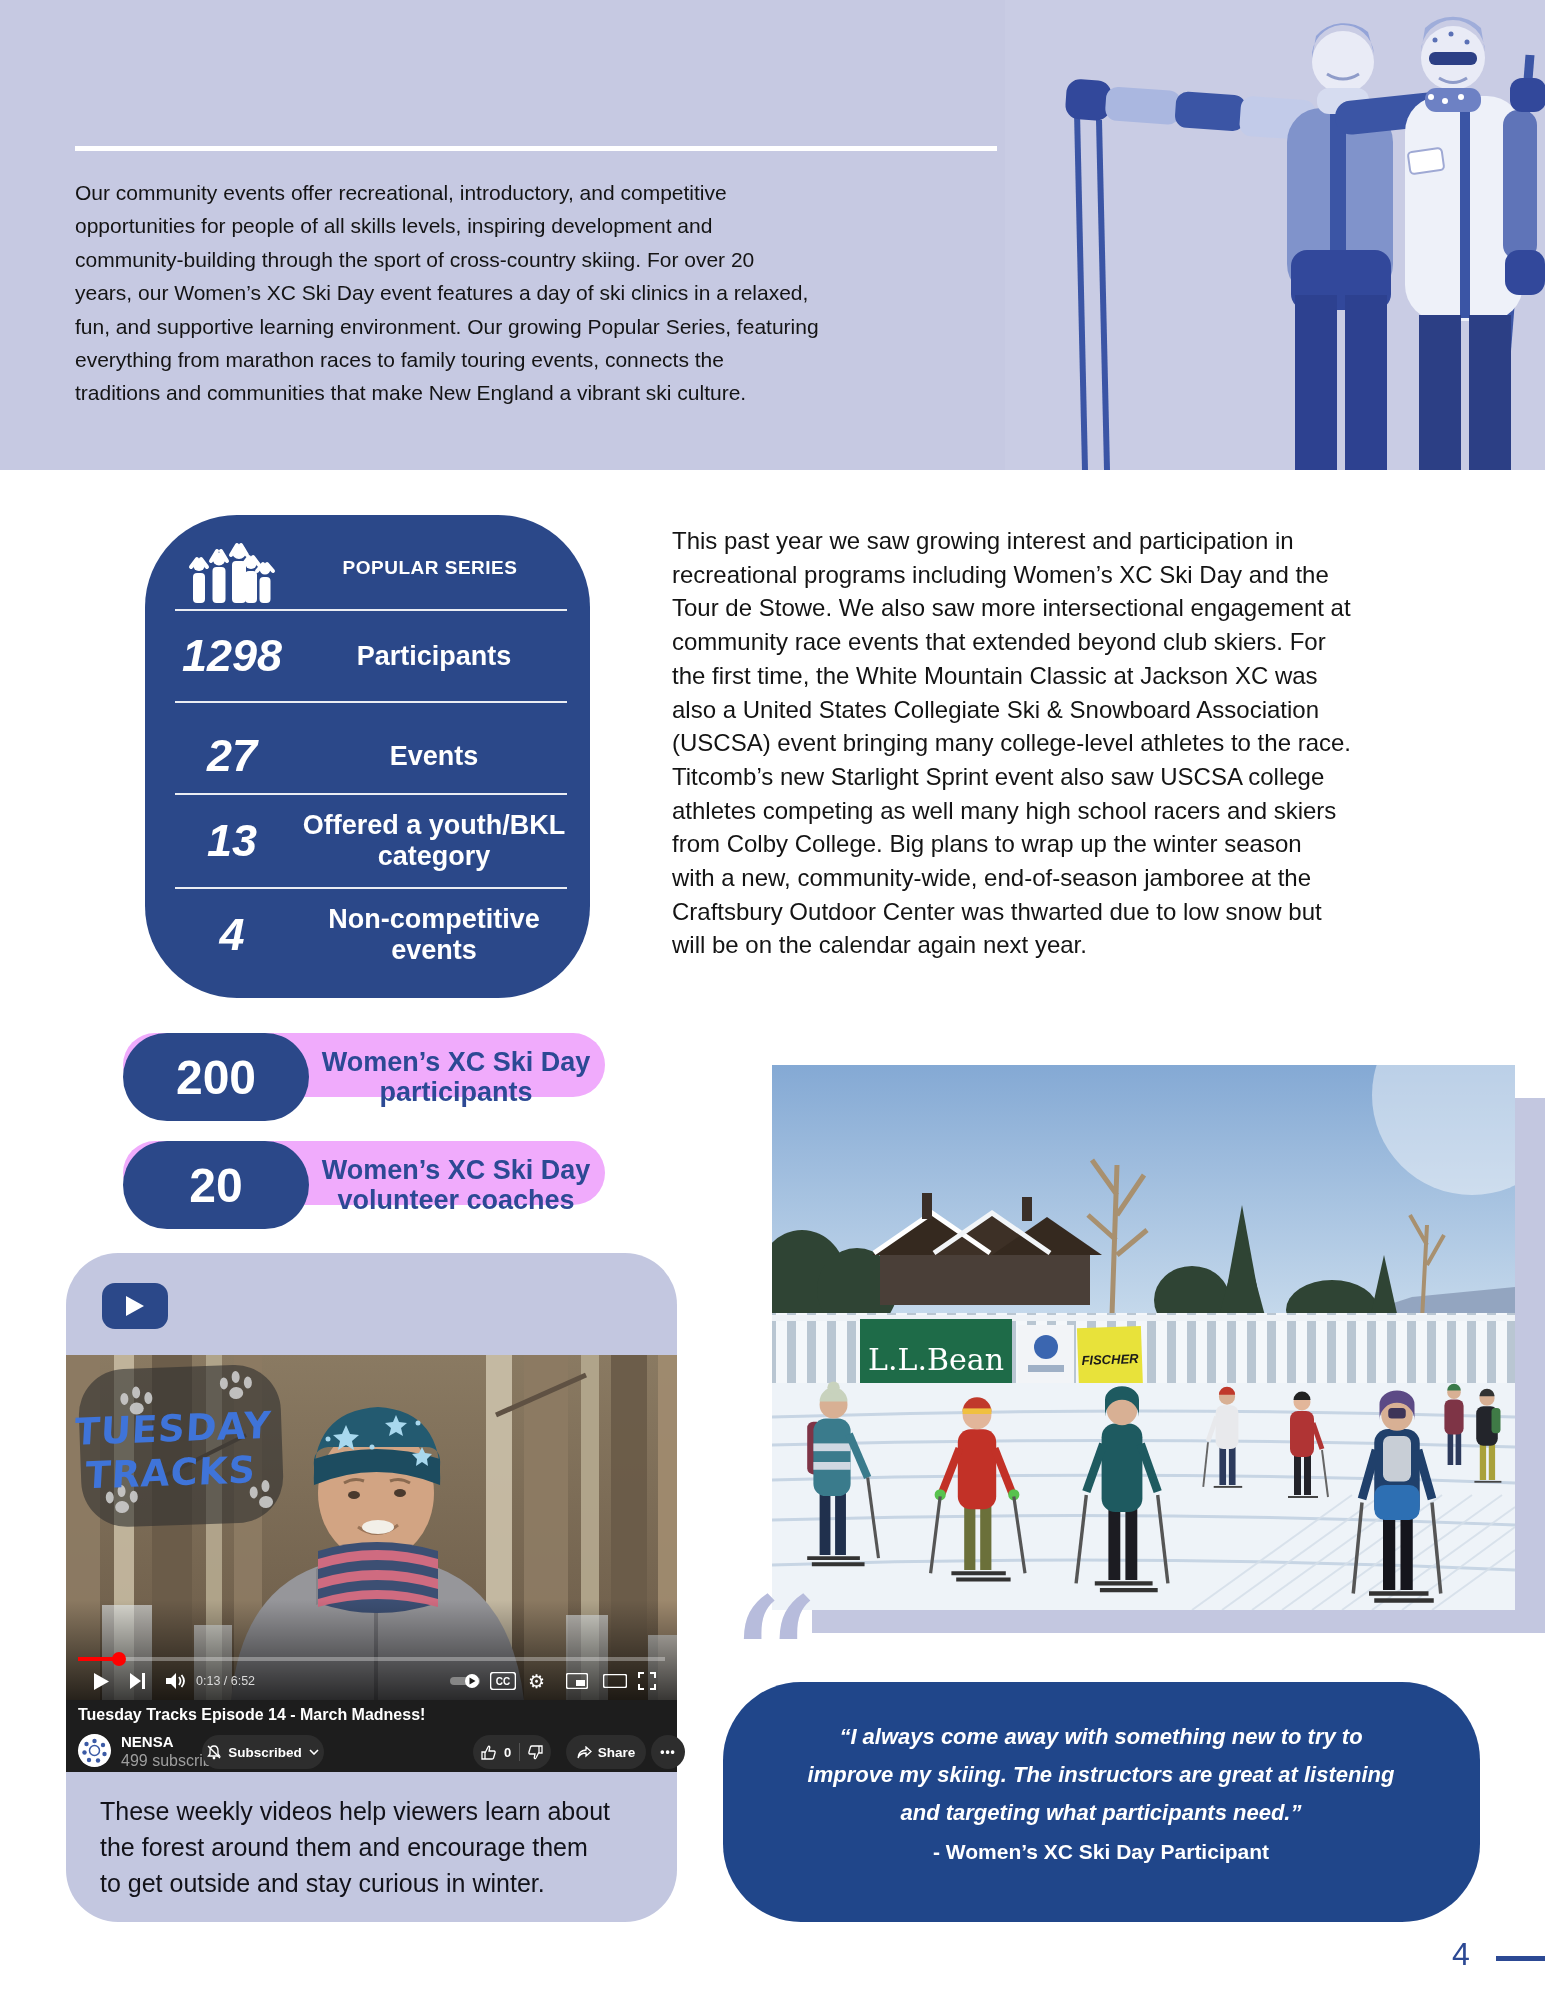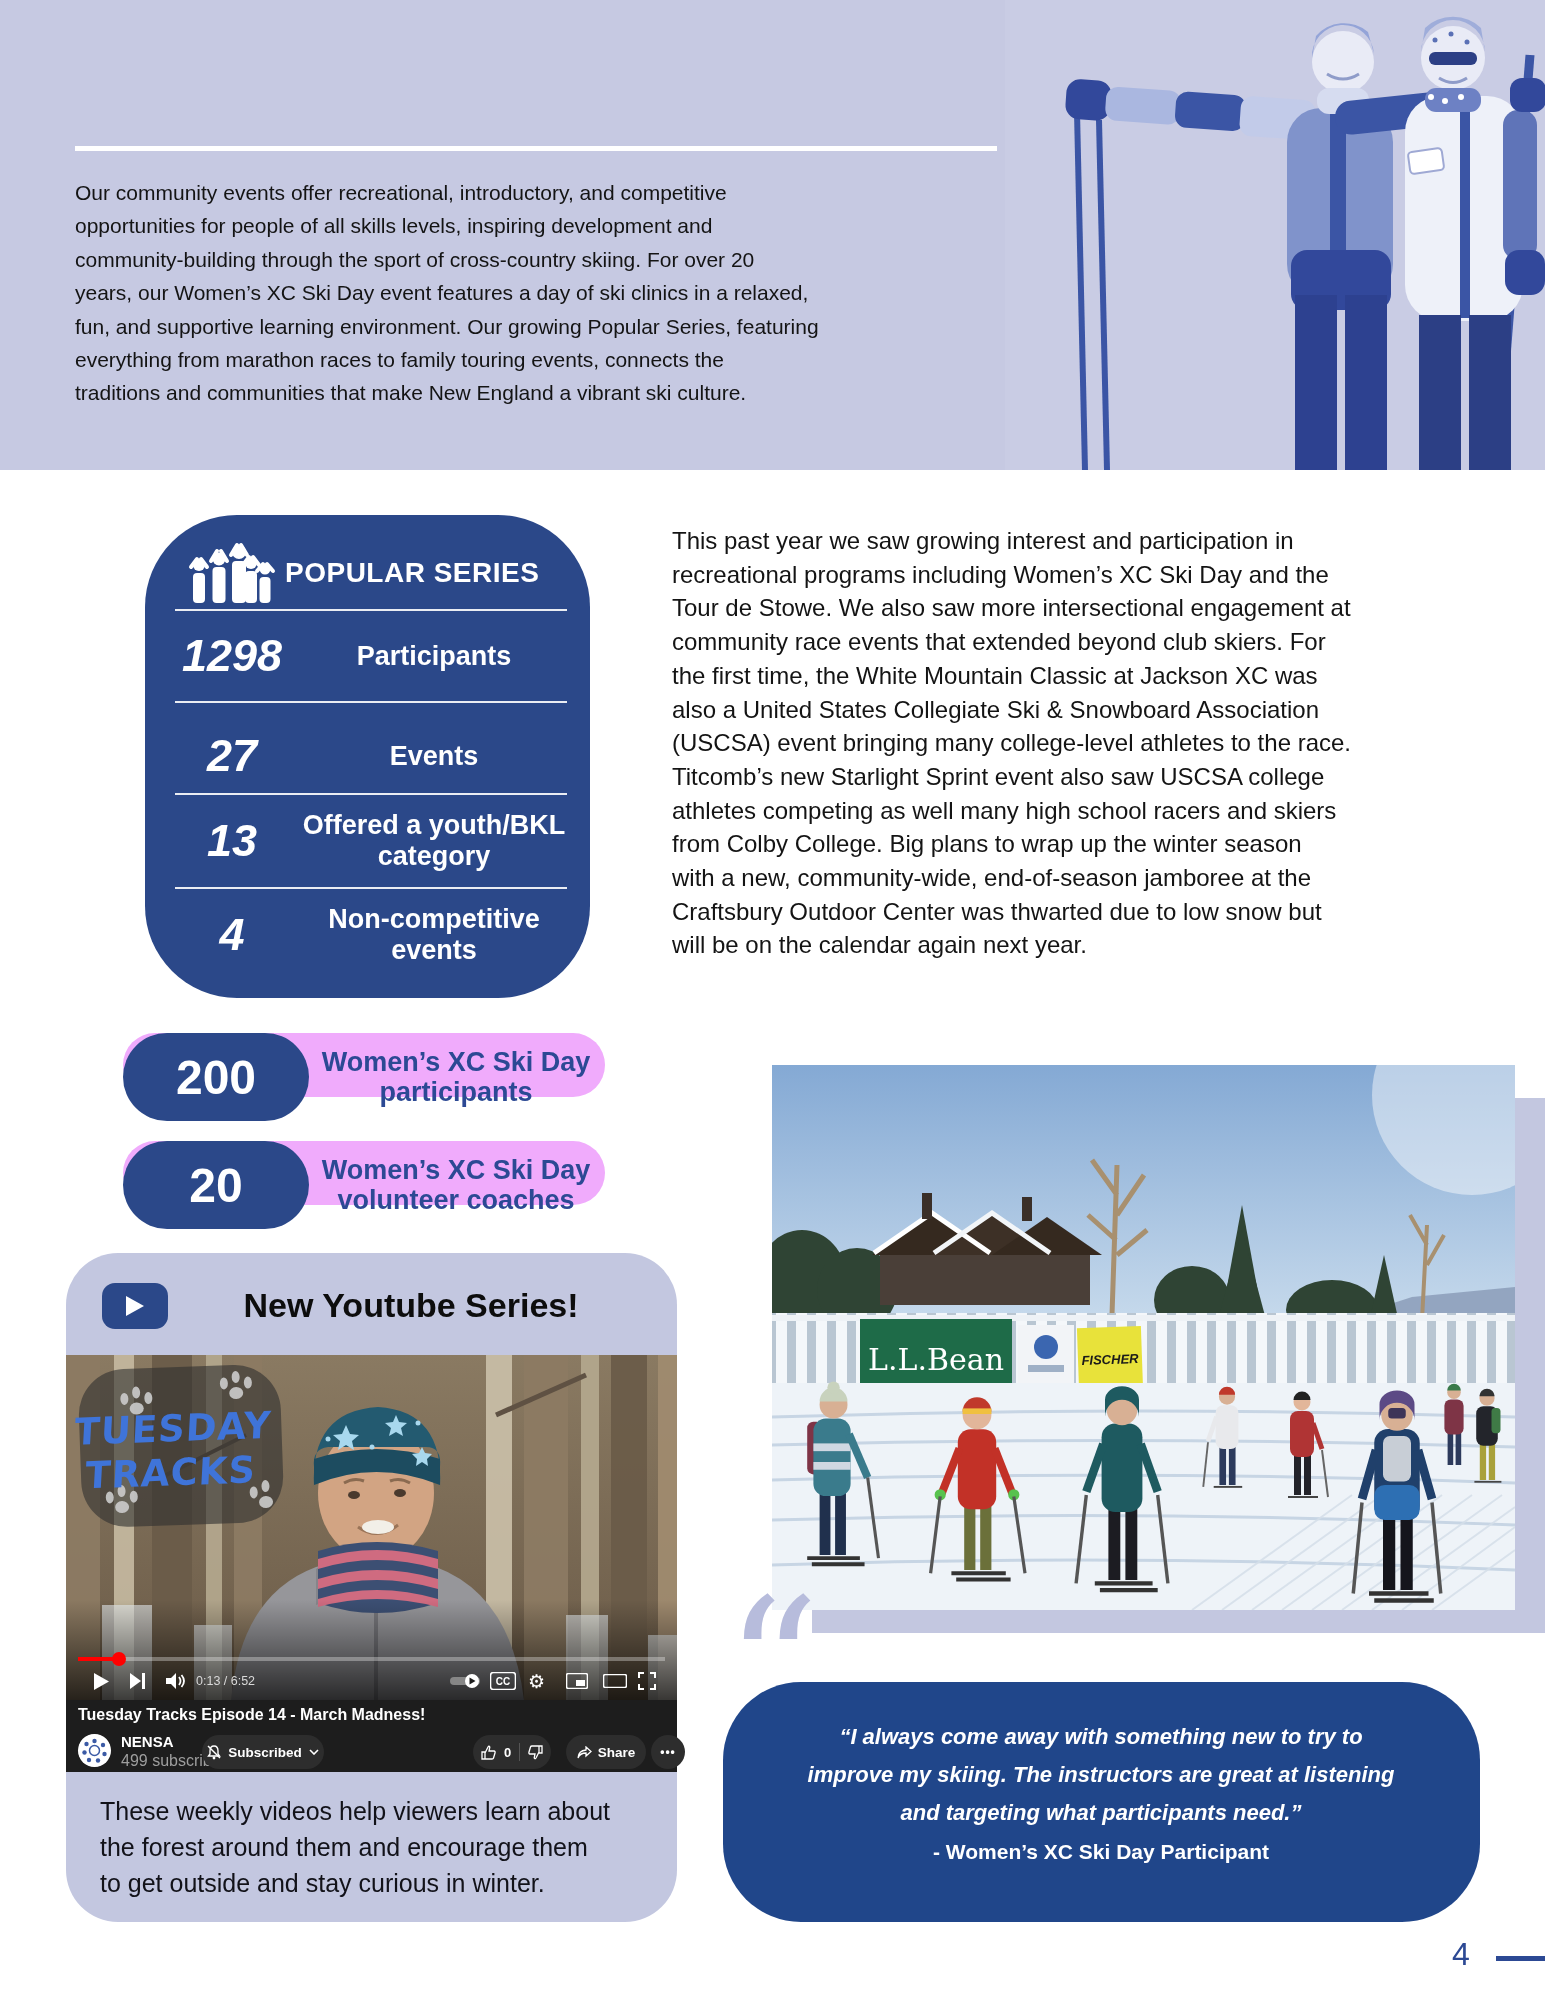--- a/index.html
+++ b/index.html
@@ -12,22 +12,22 @@
               color:#2c4994;letter-spacing:-1px;}
   .title-rule{position:absolute;left:75px;top:146px;width:922px;height:5px;background:#ffffff;}
   .intro{position:absolute;left:75px;top:176px;width:930px;font-size:21px;line-height:33.4px;
          color:#141414;white-space:pre-line;}
   .header-photo{position:absolute;left:1005px;top:0;width:540px;height:470px;}
 
   
   .stats-card{position:absolute;left:145px;top:515px;width:445px;height:483px;
               background:#2b4889;border-radius:92px;color:#fff;}
   .stats-head-icon{position:absolute;left:36px;top:22px;width:96px;height:68px;}
-  .stats-head-title{position:absolute;left:140px;top:42px;width:290px;text-align:left;
-                    font-size:28px;font-weight:bold;letter-spacing:.5px;}
+  .stats-head-title{position:absolute;left:140px;top:42px;width:290px;text-align:center;
+                    font-size:19px;font-weight:bold;letter-spacing:.5px;}
   .stat-divider{position:absolute;left:30px;width:392px;height:2px;background:rgba(255,255,255,.9);}
   .stat-row{position:absolute;left:22px;width:404px;display:flex;align-items:center;}
   .stat-num{width:130px;text-align:center;font-size:45px;font-weight:bold;font-style:italic;}
   .stat-label{flex:1;text-align:center;font-size:27px;font-weight:bold;line-height:31px;white-space:pre-line;}
 
   
   .pill{position:absolute;left:123px;width:482px;height:64px;background:#f0abfc;border-radius:44px;}
   .pill-num{position:absolute;left:0;top:0;width:186px;height:88px;background:#2b4889;
             border-radius:44px;color:#fff;font-size:48px;font-weight:bold;
             display:flex;align-items:center;justify-content:center;}
@@ -394,21 +394,20 @@
       <path d="M-8.5 -93 a8.5 8.5 0 0 1 17 0 z" fill="#333"></path>
     </g>
   </svg>
 
   <div class="yt-card">
     <div class="yt-play-badge">
       <svg width="22" height="24" viewBox="0 0 22 24">
           <polygon points="2,2 2,22 20,12" fill="#ffffff"></polygon>
         </svg>
     </div>
-    <div class="yt-heading">New Youtube Series!</div>
 
     <div class="yt-video">
       <div class="yt-thumb">
         <svg width="611" height="345" viewBox="0 0 611 345">
           <defs>
             <linearGradient id="forest" x1="0" y1="0" x2="0" y2="1">
               <stop offset="0" stop-color="#8a7a62"></stop>
                 <stop offset="1" stop-color="#6a5a47"></stop>
             </linearGradient>
           </defs>

